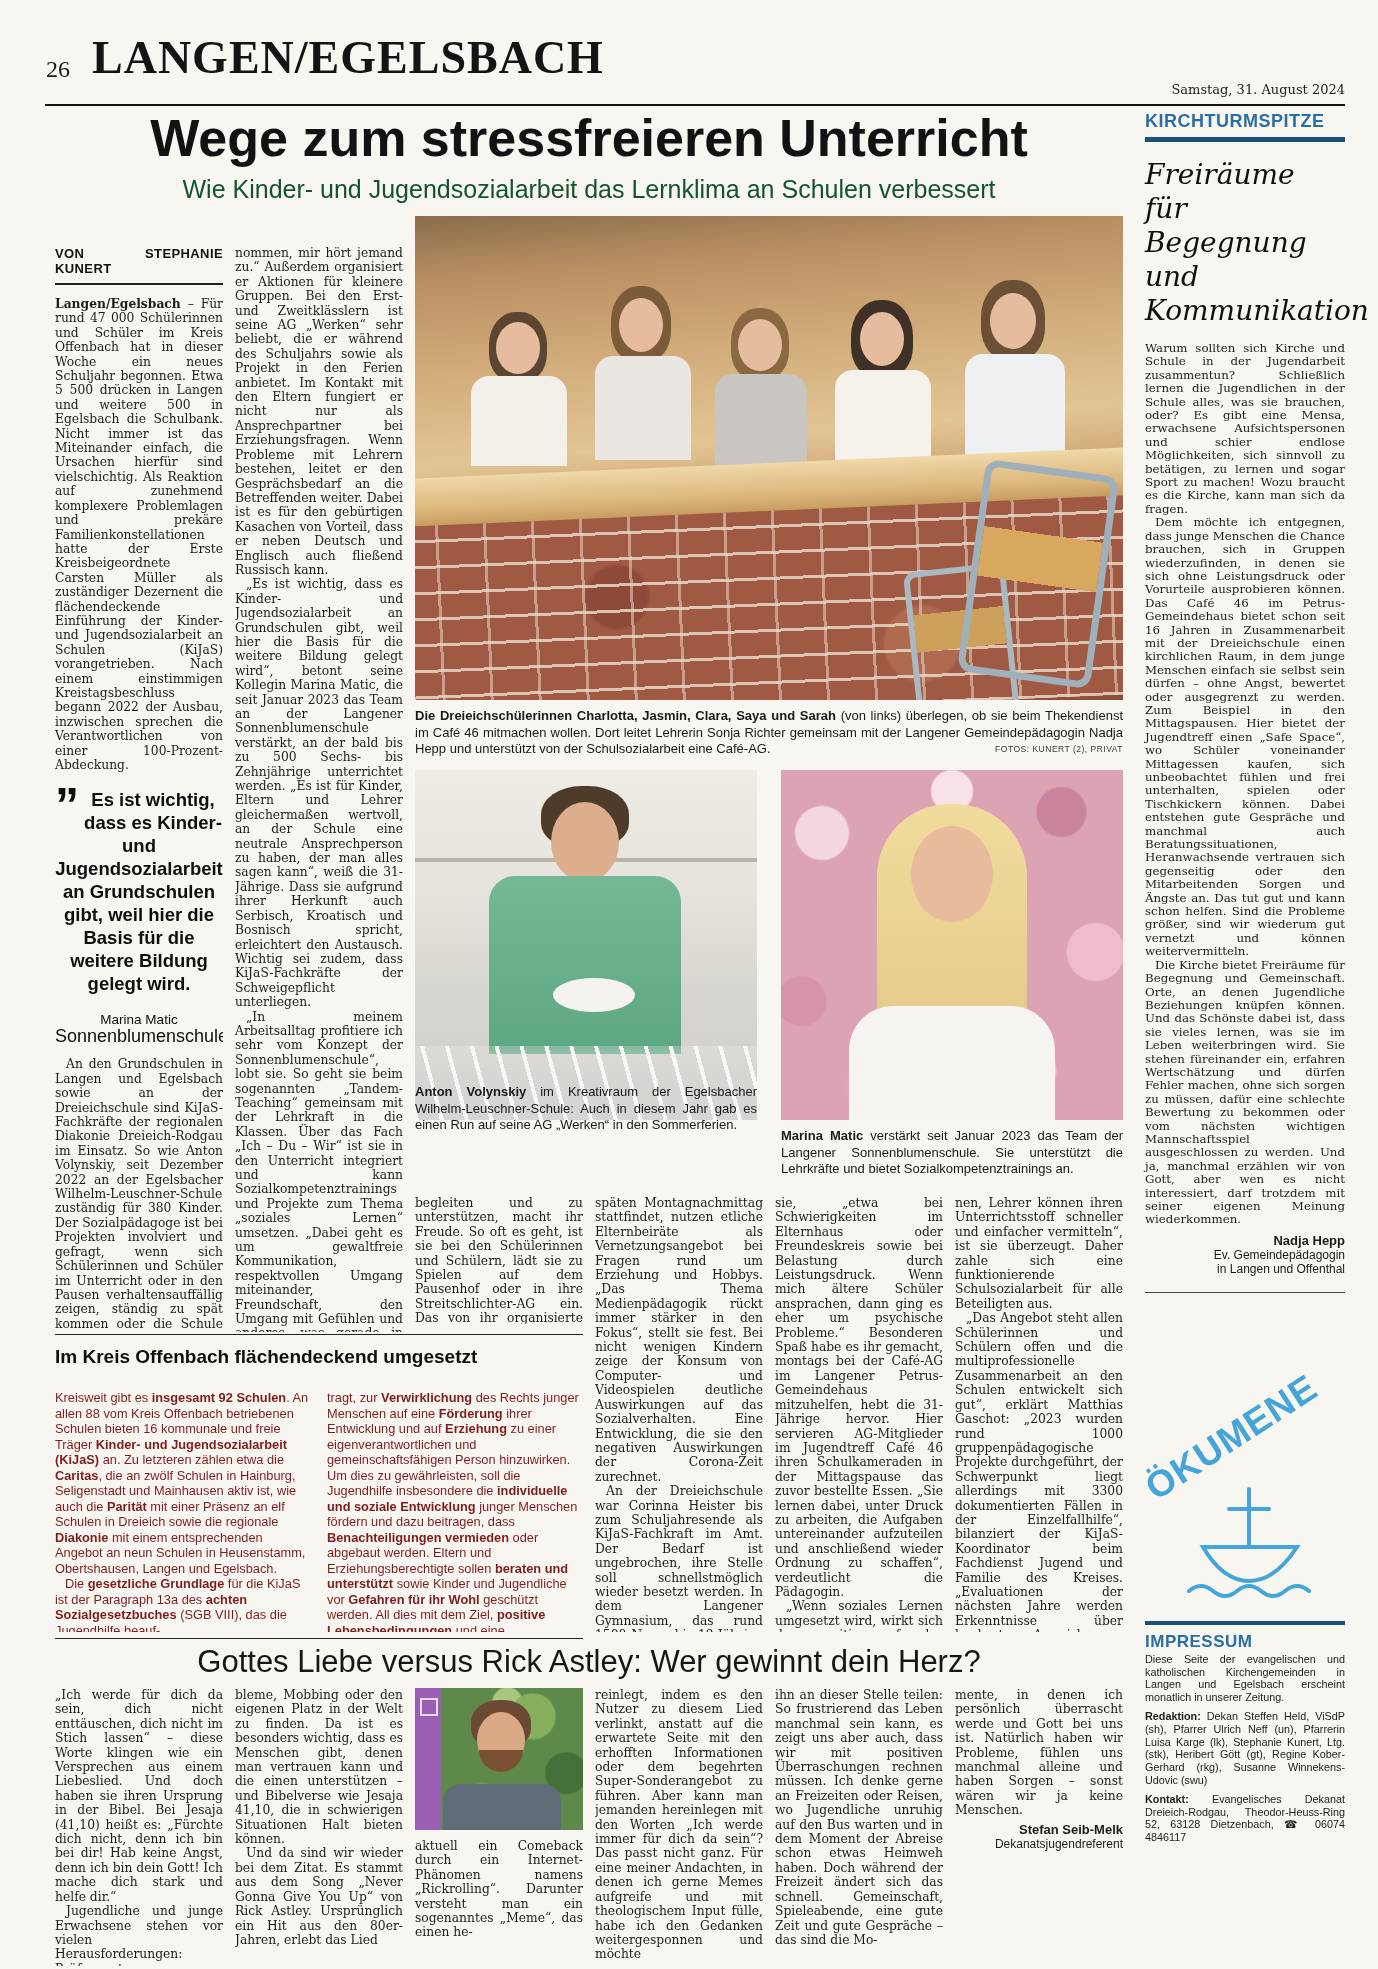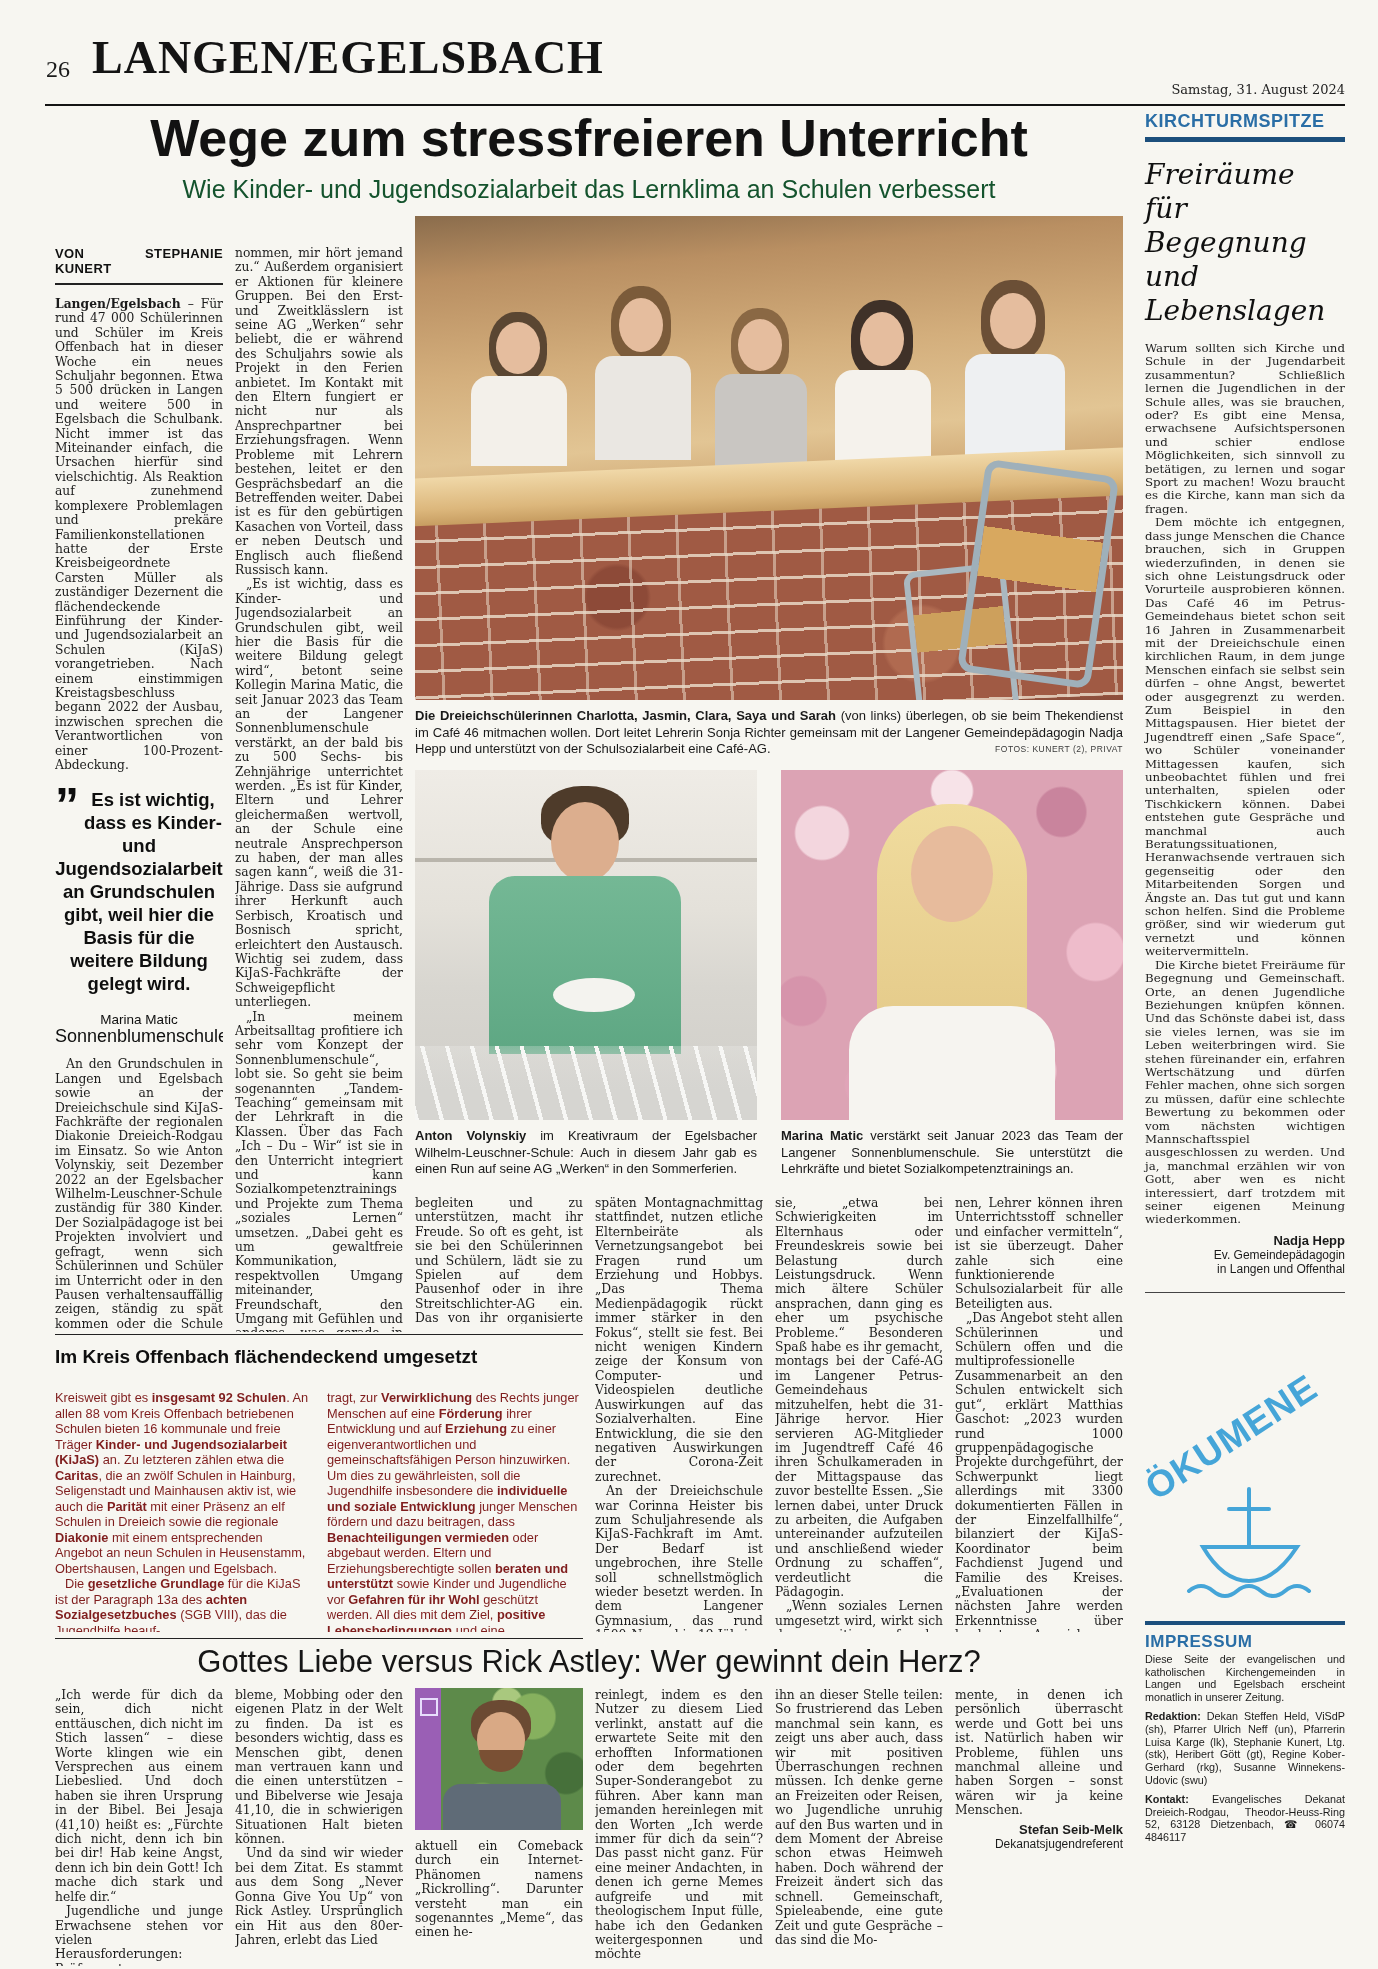--- a/index.html
+++ b/index.html
@@ -150,21 +150,21 @@
 
 <div class="photo" style="left:415px;top:770px;width:342px;height:350px;
      background:linear-gradient(180deg,#efece6 0%,#e4e1da 40%,#d8d6d0 62%,#cfcdc8 100%);">
   <div class="ph" style="left:0;top:88px;width:100%;height:4px;background:#b9b5ac;"></div>
   <div class="ph hair" style="left:126px;top:16px;width:88px;height:62px;background:#4e3b2a;"></div>
   <div class="ph face" style="left:136px;top:32px;width:68px;height:80px;background:#dcae8e;"></div>
   <div class="ph torso" style="left:74px;top:106px;width:192px;height:178px;background:linear-gradient(#74b895,#5ea783);border-radius:26px 26px 0 0;"></div>
   <div class="ph" style="left:138px;top:208px;width:82px;height:34px;background:#f4f3ef;border-radius:50%;"></div>
   <div class="ph tools"></div>
 </div>
-<div class="caption" style="left:415px;top:1128px;width:342px;">
+<div class="caption" style="left:415px;top:1084px;width:342px;">
   <span><b>Anton Volynskiy</b><span> im Kreativraum der Egelsbacher Wilhelm-Leuschner-Schule: Auch in diesem Jahr gab es einen Run auf seine AG „Werken“ in den Sommerferien.</span></span>
 </div>
 
 <div class="photo" style="left:781px;top:770px;width:342px;height:350px;background-color:#dca3b4;
      background-image:radial-gradient(circle at 12% 18%,#f3d6de 0 26px,rgba(0,0,0,0) 28px),
      radial-gradient(circle at 82% 12%,#c9849d 0 24px,rgba(0,0,0,0) 26px),
      radial-gradient(circle at 50% 6%,#f7e3e8 0 20px,rgba(0,0,0,0) 22px),
      radial-gradient(circle at 92% 52%,#eebccb 0 28px,rgba(0,0,0,0) 30px),
      radial-gradient(circle at 6% 66%,#d694ab 0 24px,rgba(0,0,0,0) 26px),
      radial-gradient(circle at 72% 86%,#f2ccd6 0 28px,rgba(0,0,0,0) 30px),
@@ -239,21 +239,21 @@
   <p>mente, in denen ich persönlich überrascht werde und Gott bei uns ist. Natürlich haben wir Probleme, fühlen uns manchmal alleine und haben Sorgen – sonst wären wir ja keine Menschen.</p>
   <div class="sig">
     <div class="sig-name">Stefan Seib-Melk</div>
     <div class="sig-role">Dekanatsjugendreferent</div>
   </div>
 </div>
 
 <div class="abs sidebar">
   <div class="sb-label">KIRCHTURMSPITZE</div>
   <div class="sb-bar"></div>
-  <h2 class="sb-title">Freiräume für Begegnung und Lebenslagen</h2>
+  <h2 class="sb-title">Freiräume für Begegnung und Kommunikation</h2>
   <div class="sb-body">
     <p>Warum sollten sich Kirche und Schule in der Jugendarbeit zusammentun? Schließlich lernen die Jugendlichen in der Schule alles, was sie brauchen, oder? Es gibt eine Mensa, erwachsene Aufsichtspersonen und schier endlose Möglichkeiten, sich sinnvoll zu betätigen, zu lernen und sogar Sport zu machen! Wozu braucht es die Kirche, kann man sich da fragen.</p>
     <p class="ind">Dem möchte ich entgegnen, dass junge Menschen die Chance brauchen, sich in Gruppen wiederzufinden, in denen sie sich ohne Leistungsdruck oder Vorurteile ausprobieren können. Das Café 46 im Petrus-Gemeindehaus bietet schon seit 16 Jahren in Zusammenarbeit mit der Dreieichschule einen kirchlichen Raum, in dem junge Menschen einfach sie selbst sein dürfen – ohne Angst, bewertet oder ausgegrenzt zu werden. Zum Beispiel in den Mittagspausen. Hier bietet der Jugendtreff einen „Safe Space“, wo Schüler voneinander Mittagessen kaufen, sich unbeobachtet fühlen und frei unterhalten, spielen oder Tischkickern können. Dabei entstehen gute Gespräche und manchmal auch Beratungssituationen, Heranwachsende vertrauen sich gegenseitig oder den Mitarbeitenden Sorgen und Ängste an. Das tut gut und kann schon helfen. Sind die Probleme größer, sind wir wiederum gut vernetzt und können weitervermitteln.</p>
     <p class="ind">Die Kirche bietet Freiräume für Begegnung und Gemeinschaft. Orte, an denen Jugendliche Beziehungen knüpfen können. Und das Schönste dabei ist, dass sie vieles lernen, was sie im Leben weiterbringen wird. Sie stehen füreinander ein, erfahren Wertschätzung und dürfen Fehler machen, ohne sich sorgen zu müssen, dafür eine schlechte Bewertung zu bekommen oder vom nächsten wichtigen Mannschaftsspiel ausgeschlossen zu werden. Und ja, manchmal erzählen wir von Gott, aber wen es nicht interessiert, darf trotzdem mit seiner eigenen Meinung wiederkommen.</p>
   </div>
   <div class="sb-sig">
     <div class="sig-name">Nadja Hepp</div>
     <div class="sig-role">Ev. Gemeindepädagogin</div>
     <div class="sig-role">in Langen und Offenthal</div>
   </div>

